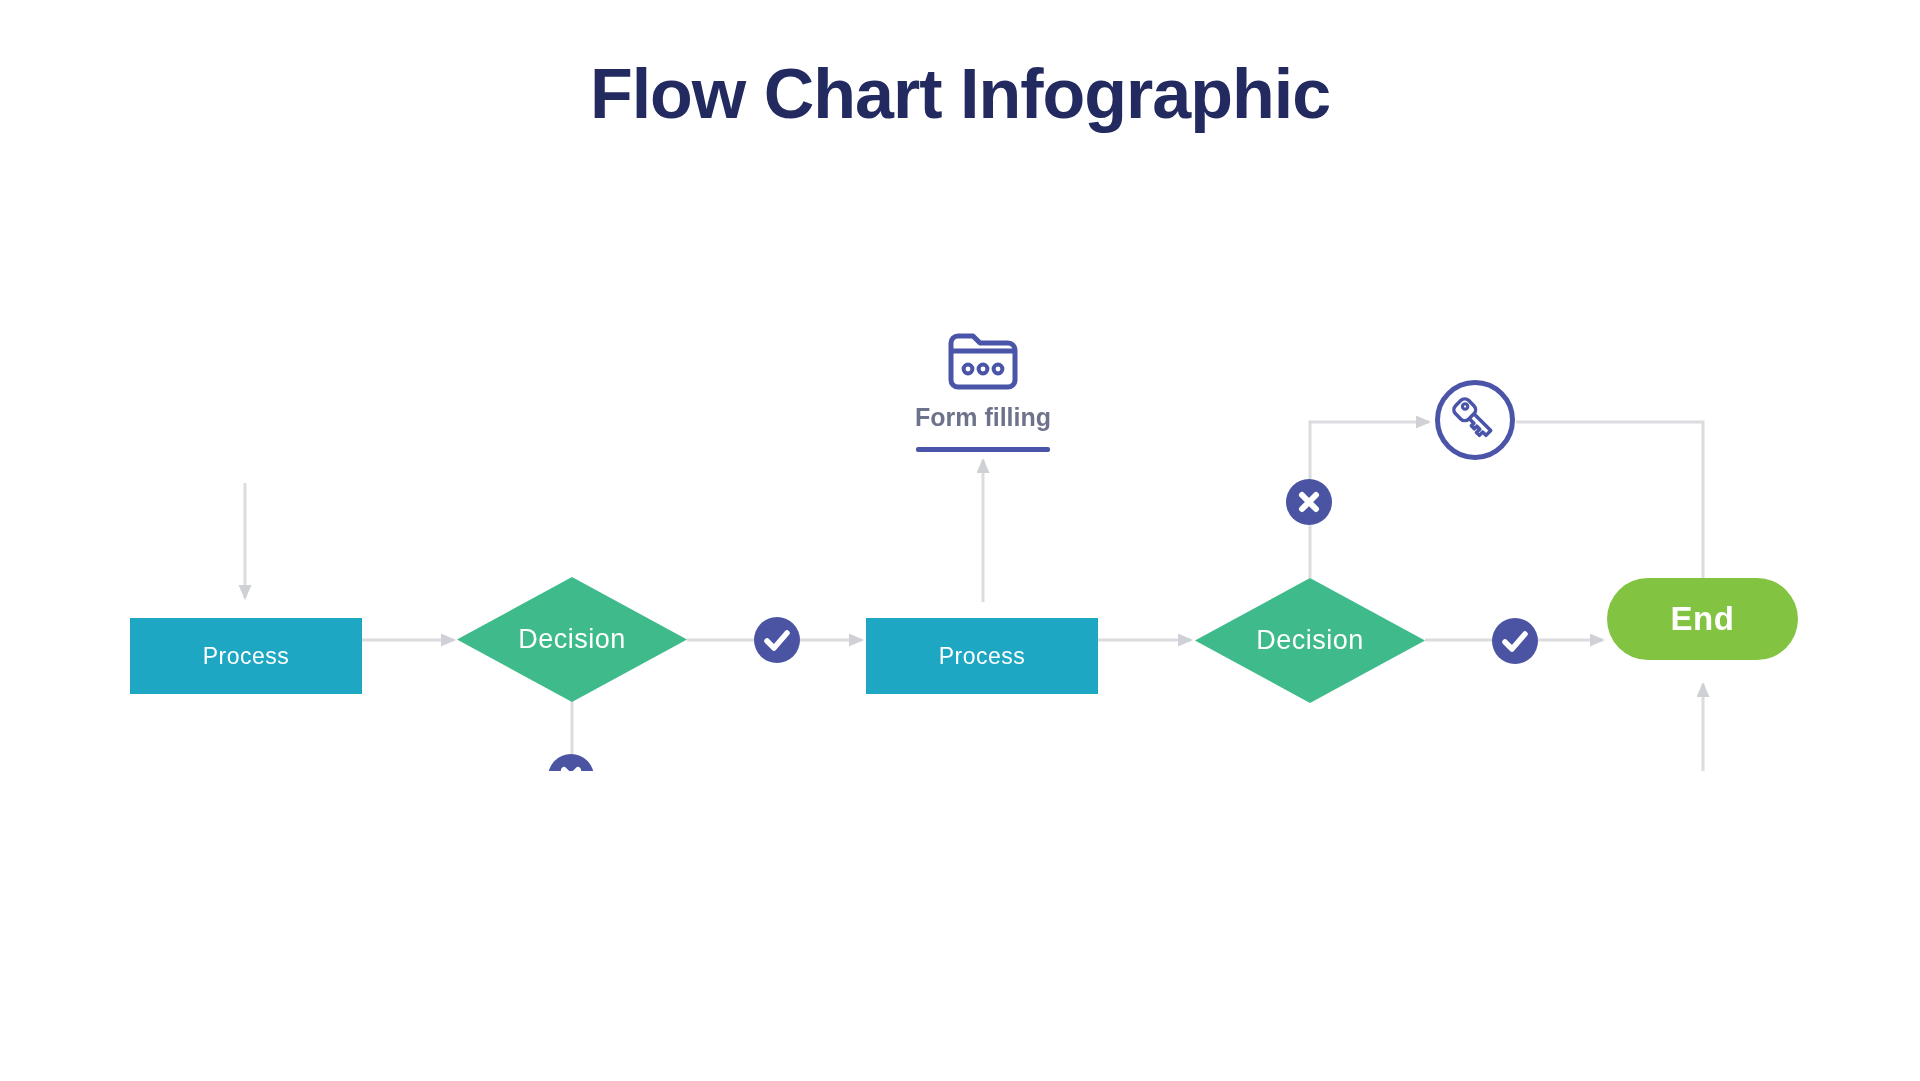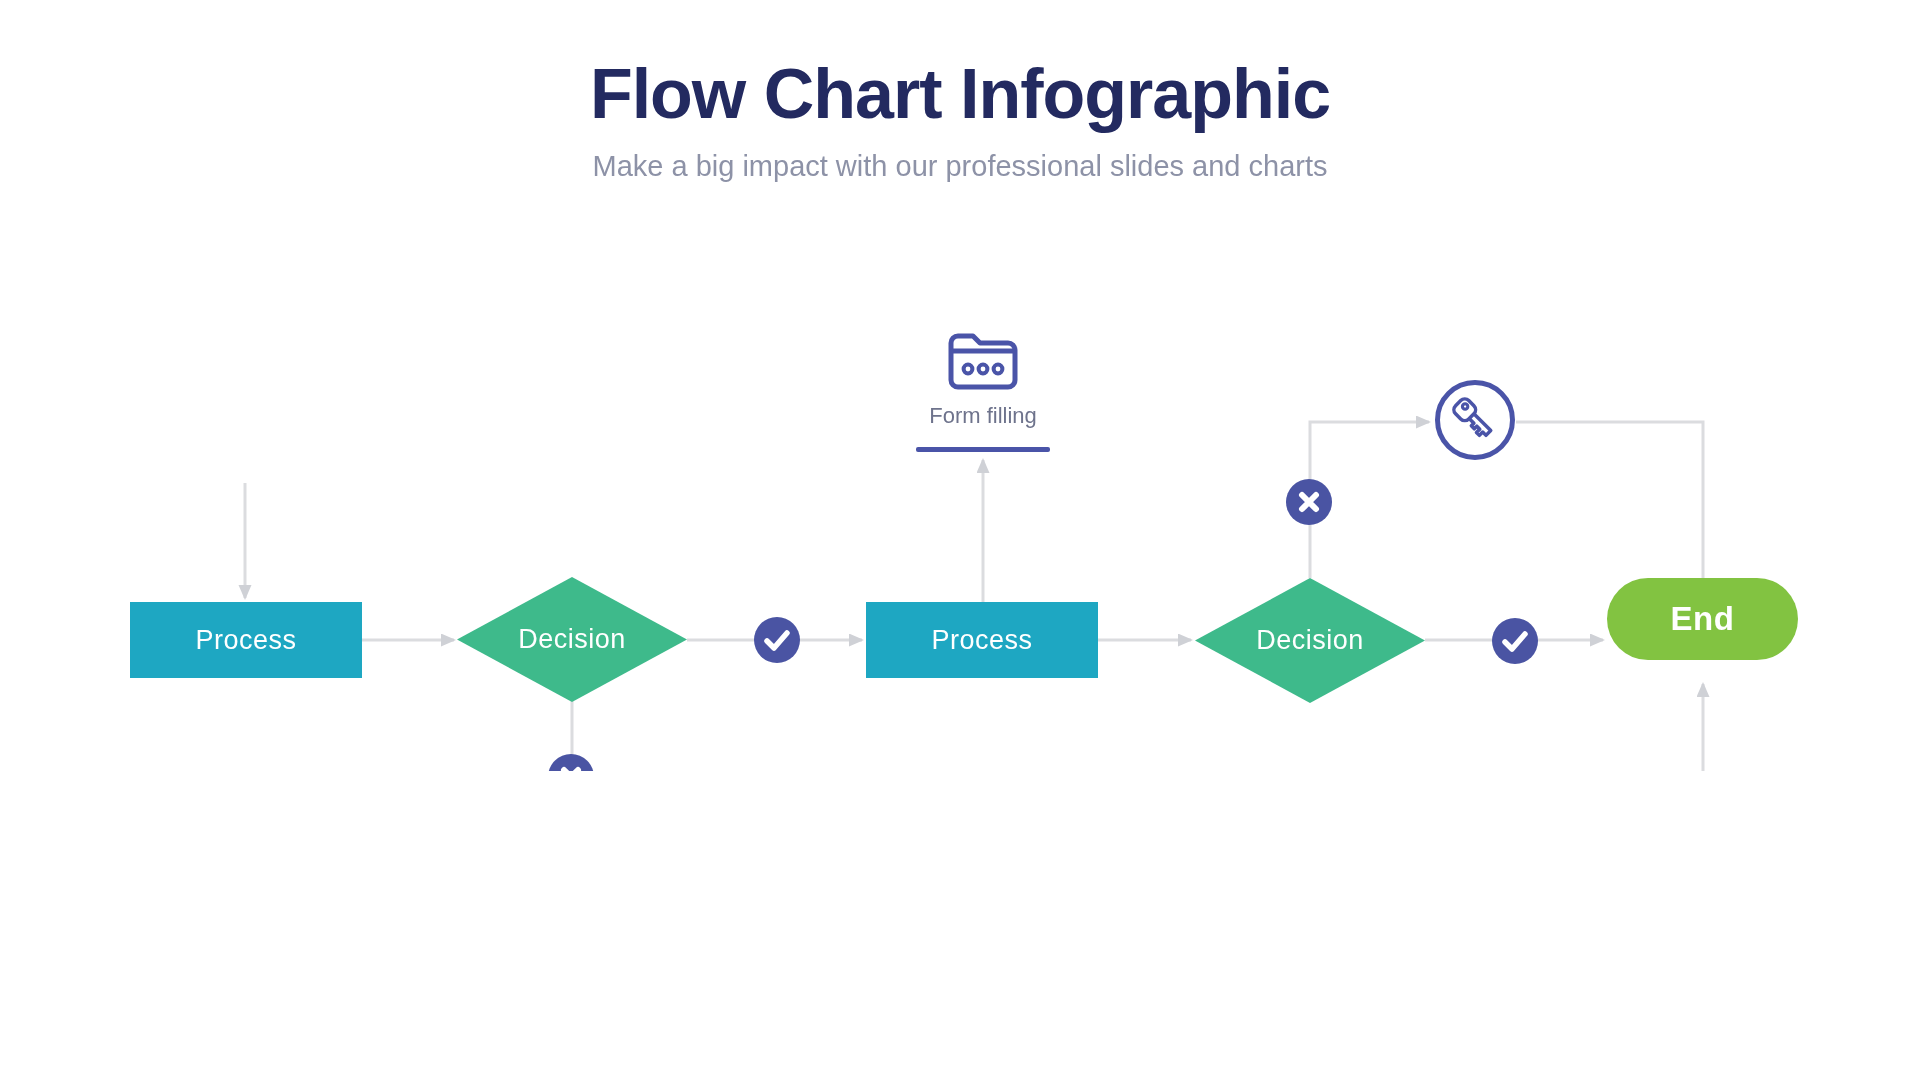--- a/index.html
+++ b/index.html
@@ -16,21 +16,21 @@
   svg.connectors{position:absolute;top:0;left:0;}
   .conn{fill:none;stroke:var(--connector-gray,#dbdcdf);stroke-width:3px;}
   .arrowhead{fill:var(--arrow-gray,#cfd1d6);}
 
   
   .node{position:absolute;display:flex;align-items:center;justify-content:center;color:#fff;}
   .terminator{background:var(--terminator-green,#82c341);border-radius:41px;
               font-size:33px;font-weight:700;letter-spacing:0.5px;}
   .node-start{left:150px;top:402px;width:190px;height:81px;}
   .node-end{left:1607px;top:578px;width:191px;height:82px;}
-  .process{background:var(--process-teal,#1ea7c2);width:232px;height:76px;font-size:27px;letter-spacing:0.5px;}
+  .process{background:var(--process-teal,#1ea7c2);width:232px;height:76px;font-size:23px;letter-spacing:0.5px;margin-top:16px;}
   .node-process1{left:130px;top:602px;}
   .node-process2{left:866px;top:602px;}
   .decision{background:var(--decision-green,#3eba8b);width:230px;height:125px;font-size:27px;letter-spacing:0.5px;
             clip-path:polygon(50% 0,100% 50%,50% 100%,0 50%);align-items:center;}
   .node-decision1{left:457px;top:577px;}
   .node-decision2{left:1195px;top:578px;}
 
   
   .badge{position:absolute;width:46px;height:46px;border-radius:50%;
          background:var(--badge-indigo,#4a54a3);display:flex;align-items:center;justify-content:center;}
@@ -41,33 +41,32 @@
 
   
   .icon-circle{position:absolute;border-radius:50%;background:#ffffff;box-sizing:border-box;
                border:5px solid var(--icon-indigo,#4a54a8);display:flex;align-items:center;justify-content:center;}
   .icon-key{left:1435px;top:380px;width:80px;height:80px;}
   .icon-people{left:694px;top:817px;width:84px;height:84px;}
 
   
   .folder-wrap{position:absolute;left:945px;top:330px;width:76px;height:62px;}
   .form-label{position:absolute;left:880px;top:403px;width:206px;text-align:center;
-              font-size:22px;color:var(--label-gray,#6e738c);}
+              font-size:25px;color:var(--label-gray,#6e738c);font-weight:bold;}
   .form-underline{position:absolute;left:916px;top:447px;width:134px;height:5px;border-radius:2px;
               background:var(--icon-indigo,#4a54a8);}
 
   .stroke-indigo{stroke:var(--icon-indigo,#4a54a8);fill:none;}
 </style>
 </head>
 <body>
 
 <div class="canvas">
 
   <h1 class="title">Flow Chart Infographic</h1>
-  <p class="subtitle">Make a big impact with our professional slides and charts</p>
 
   <svg class="connectors" width="1920" height="1081" viewBox="0 0 1920 1081">
     <defs>
       <marker id="arr" markerUnits="userSpaceOnUse" markerWidth="16" markerHeight="14" refX="13" refY="6.5" orient="auto">
         <path class="arrowhead" d="M0,0 L15,6.5 L0,13 Z"></path>
       </marker>
     </defs>
     <polyline class="conn" points="245,483 245,598" marker-end="url(#arr)"></polyline>
     <polyline class="conn" points="362,640 454,640" marker-end="url(#arr)"></polyline>
     <polyline class="conn" points="687,640 862,640" marker-end="url(#arr)"></polyline>

